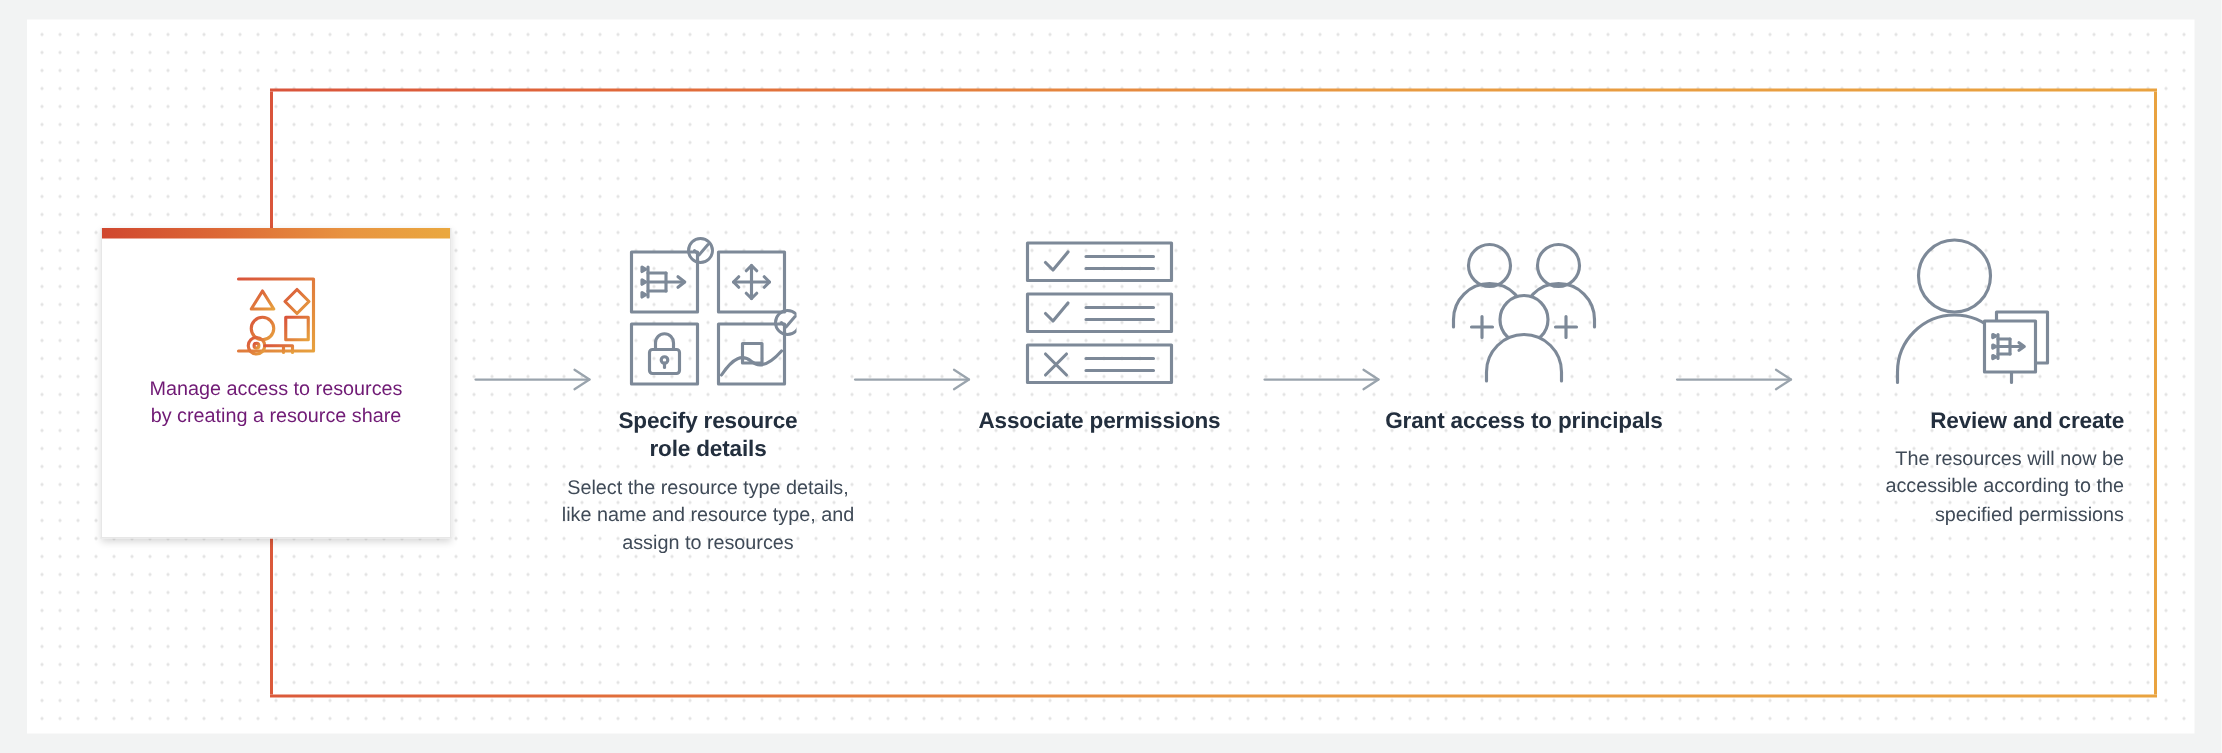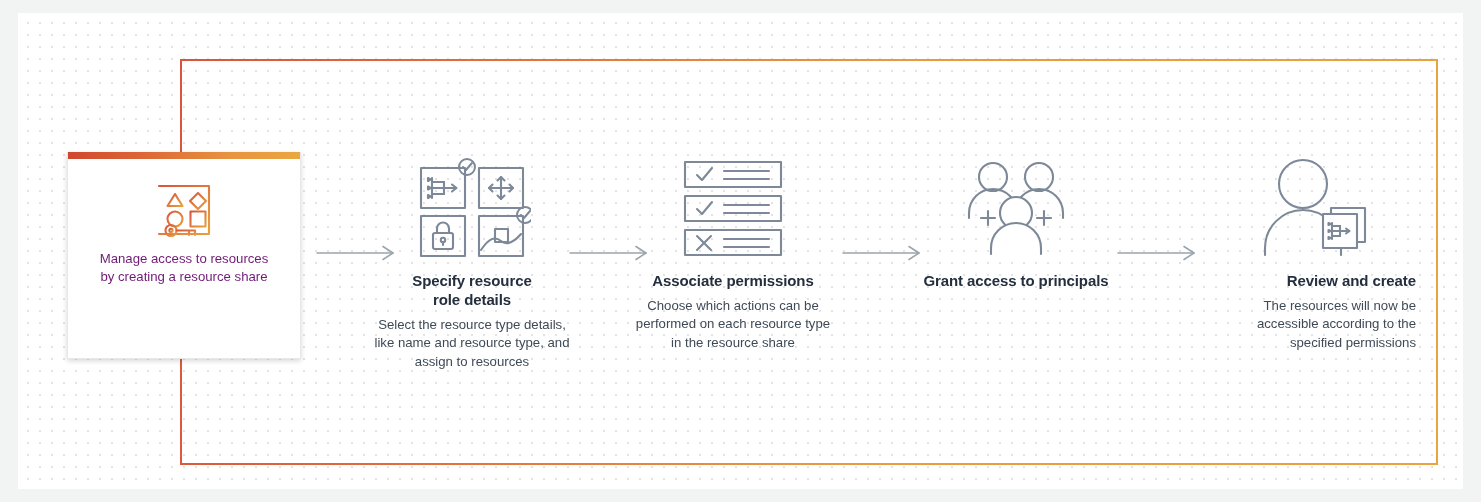--- a/index.html
+++ b/index.html
@@ -245,21 +245,20 @@
         <rect x="4" y="40" width="96" height="25"></rect>
         <path d="M16 53 L21 58 L31 46"></path>
         <path d="M43 49 H88 M43 57 H88"></path>
 
         <rect x="4" y="74" width="96" height="25"></rect>
         <path d="M16 80 L30 94 M30 80 L16 94"></path>
         <path d="M43 83 H88 M43 91 H88"></path>
       </svg>
     </div>
     <div class="step-title">Associate permissions</div>
-    <div class="step-desc">Choose which actions can be performed on each resource type in the resource share</div>
   </div>
 
   <div class="arrow arrow-3">
     <svg viewBox="0 0 86 22" width="86" height="22" fill="none" stroke="#9aa4ad" stroke-width="1.5" stroke-linecap="round" stroke-linejoin="round">
       <path d="M2 11 H78"></path>
       <path d="M68 4.5 L78 11 L68 17.5"></path>
     </svg>
   </div>
 
   <div class="step step-3">

